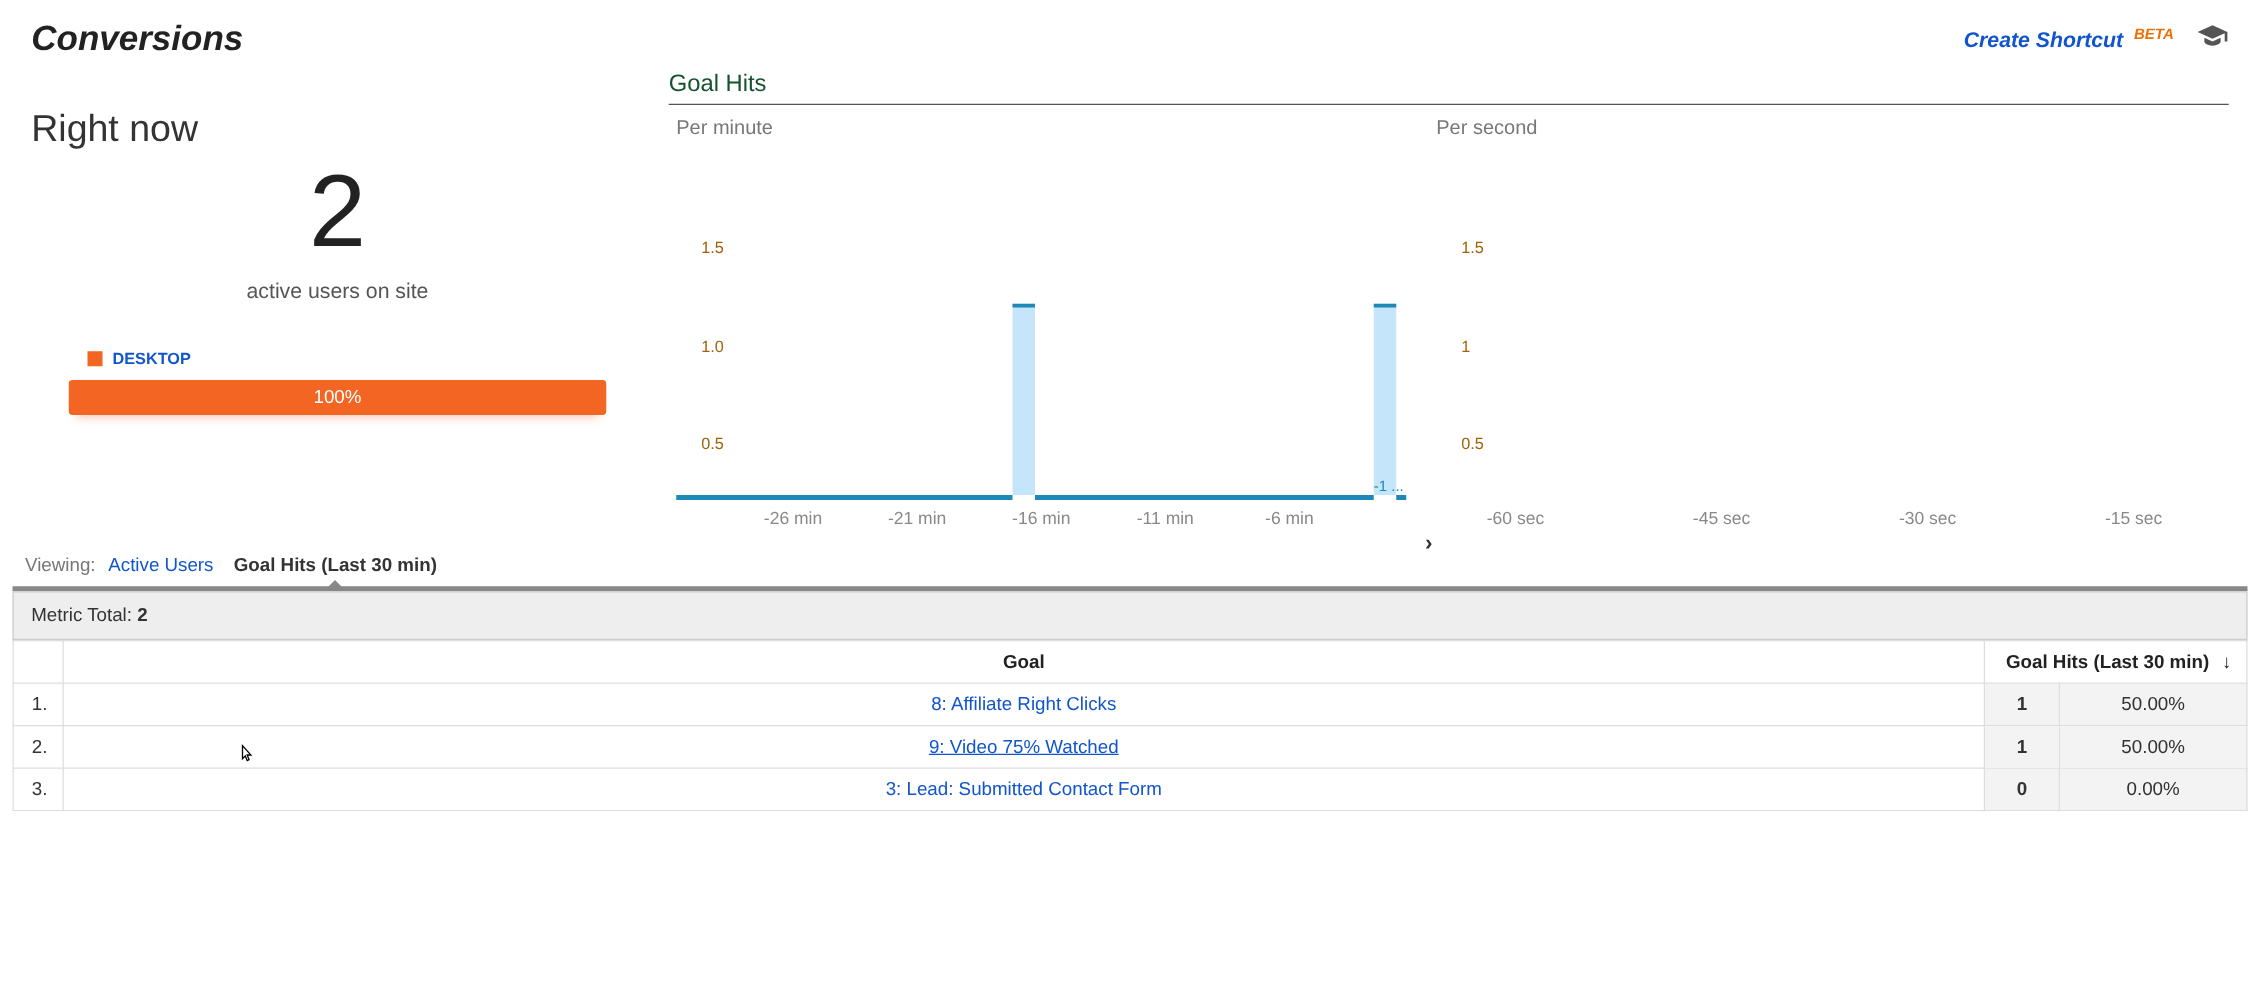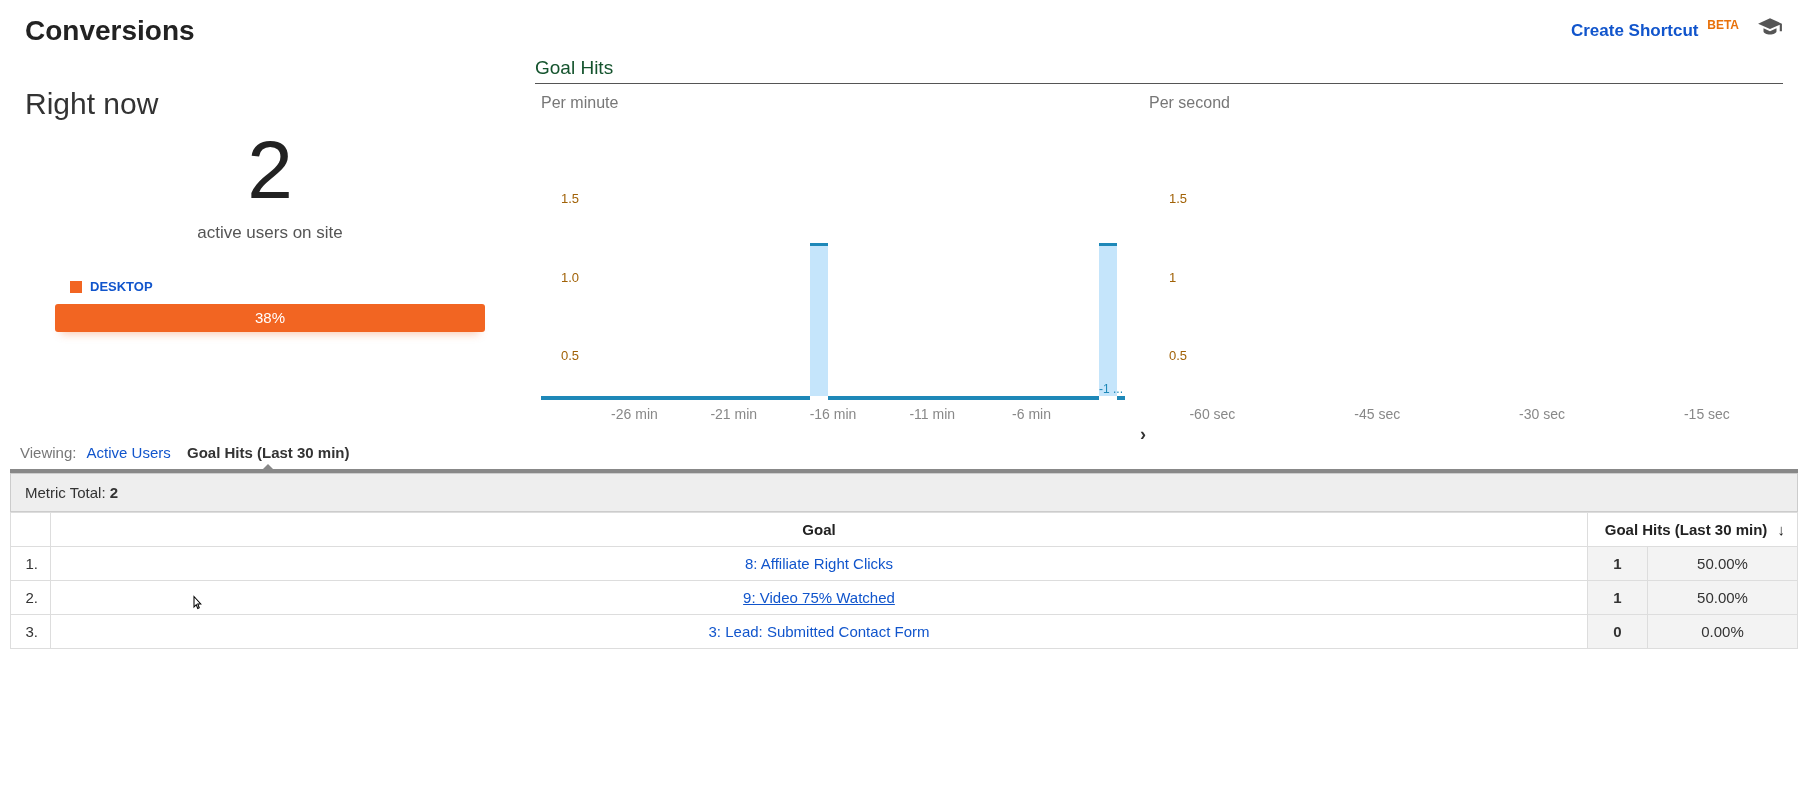--- a/index.html
+++ b/index.html
@@ -6,23 +6,24 @@
   body {
     font-family: Arial, Helvetica, sans-serif;
     font-size: 13px;
     color: #333;
     background: #fff;
     width: 1808px;
   }
   .container { padding: 0 10px; }
   .header {
     display: flex;
-    align-items: flex-start;
+    align-items: center;
     justify-content: space-between;
     padding: 15px 15px 10px 15px;
+    font-style: italic;
   }
   .page-title {
     font-size: 28px;
     font-weight: bold;
     color: #222;
   }
   .header-right {
     display: flex;
     align-items: center;
     gap: 18px;
@@ -264,21 +265,21 @@
   <div class="main-grid">
     <div class="left-col">
       <div class="right-now">Right now</div>
       <div class="big-number">2</div>
       <div class="active-users-label">active users on site</div>
       <div class="device-block">
         <div class="device-legend">
           <span class="legend-swatch"></span>
           <span>DESKTOP</span>
         </div>
-        <div class="device-bar">38%</div>
+        <div class="device-bar">100%</div>
       </div>
     </div>
 
     <div class="right-col">
       <div class="goal-hits-title">Goal Hits</div>
       <div class="charts-row">
         <div class="chart-panel per-minute">
           <div class="chart-sub">Per minute</div>
           <div class="chart-area">
             <span class="ytick" style="top:28%">1.5</span>

